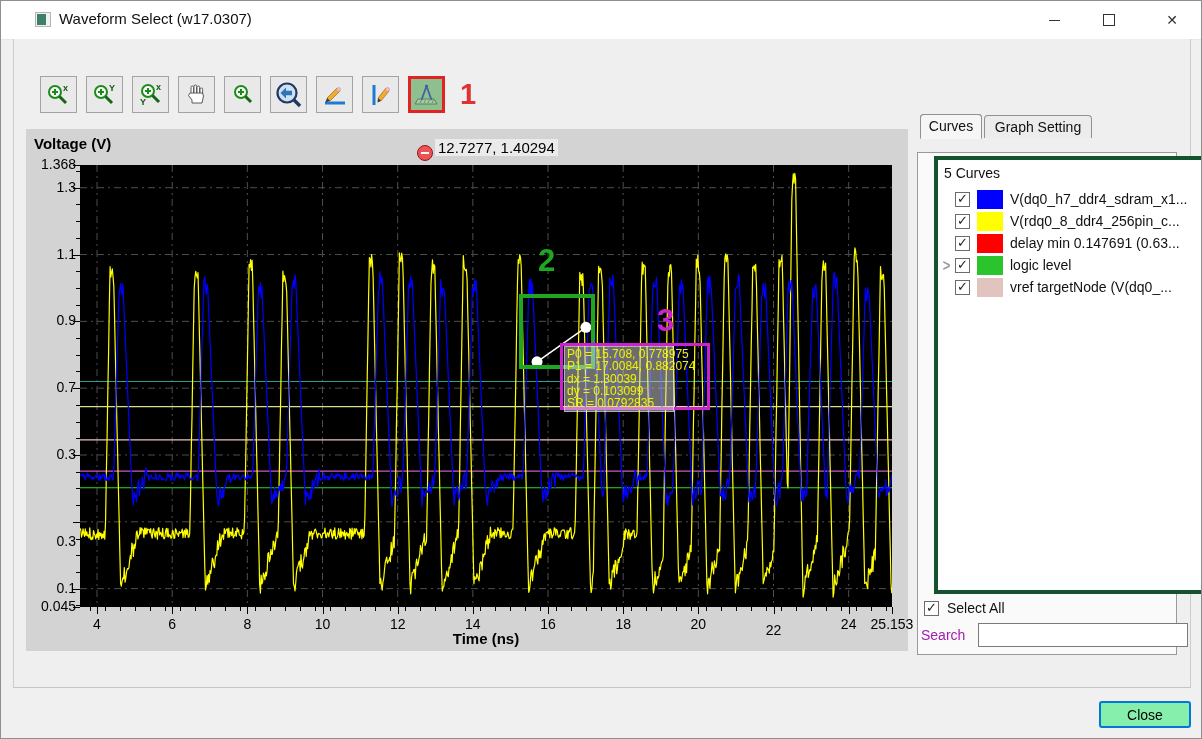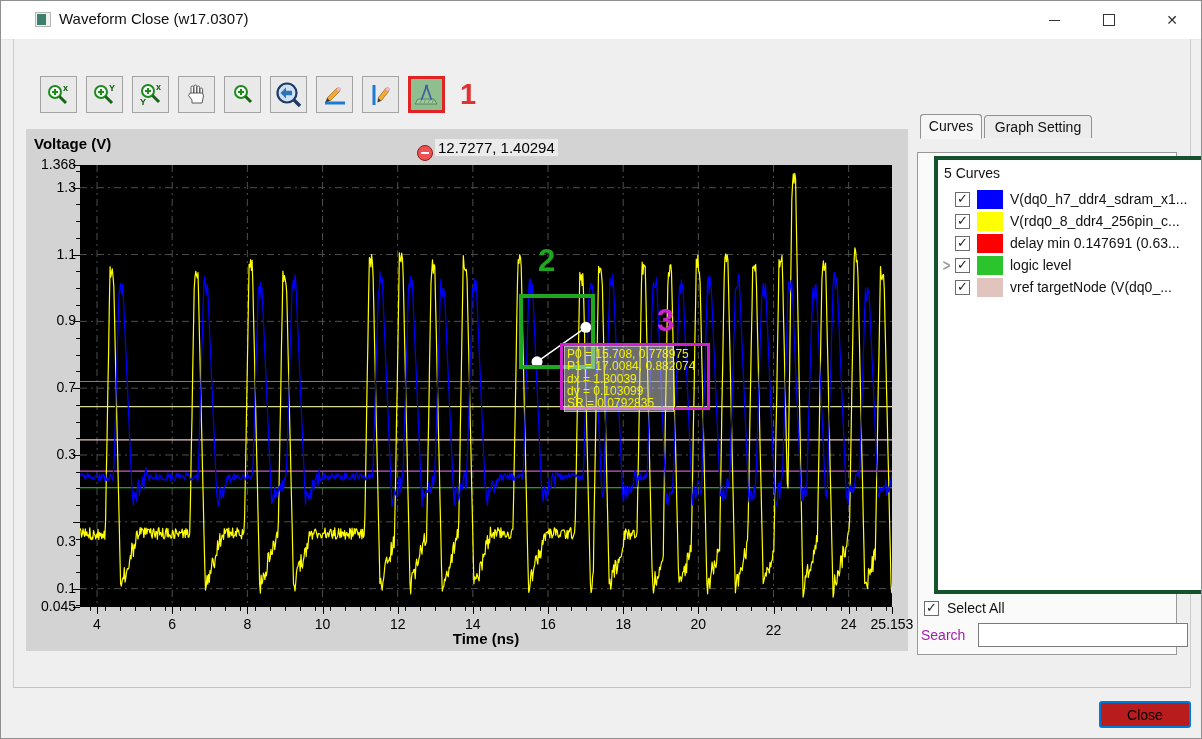--- a/index.html
+++ b/index.html
@@ -54,30 +54,30 @@
   .expander{width:17px;text-align:center;font-size:13px;font-weight:bold;color:#9a9a9a;transform:scaleY(1.2);}
   .cb{width:15px;height:15px;background:#fff;border:1px solid #6b6b6b;box-sizing:border-box;font-size:13px;line-height:12px;text-align:center;color:#222;flex:0 0 auto;}
   .swatch{width:26px;height:19px;margin-left:7px;flex:0 0 auto;}
   .curve-label{margin-left:7px;font-size:14px;color:#111;white-space:nowrap;}
   .selall-row{position:absolute;left:6px;top:447px;display:flex;align-items:center;}
   .selall-label{margin-left:8px;font-size:14px;color:#111;}
   .search-row{position:absolute;left:3px;top:470px;display:flex;align-items:center;}
   .search-label{font-size:14px;color:#a21caf;width:44px;}
   .search-input{margin-left:13px;width:202px;height:22px;border:1px solid #7a7a7a;background:#fff;font-size:13px;padding:0 3px;}
   
-  .close-btn{position:absolute;left:1098px;top:700px;width:92px;height:27px;background:#b91c1c;border:2px solid #0078d7;border-radius:3px;font-size:14px;color:#000;font-family:"Liberation Sans",sans-serif;}
+  .close-btn{position:absolute;left:1098px;top:700px;width:92px;height:27px;background:#86efac;border:2px solid #0078d7;border-radius:3px;font-size:14px;color:#000;font-family:"Liberation Sans",sans-serif;}
 </style>
 </head>
 <body>
 
 <div class="window">
 
   <div class="titlebar">
     <div class="app-icon"></div>
-    <div class="title-text">Waveform Close (w17.0307)</div>
+    <div class="title-text">Waveform Select (w17.0307)</div>
     <div class="winbtn" style="left:1031px;">
         <span class="glyph-min"></span>
       </div>
     <div class="winbtn" style="left:1086px;">
         <span class="glyph-max"></span>
       </div>
     <div class="winbtn" style="left:1149px;">
         <span class="glyph-close">✕</span>
       </div>
   </div>

